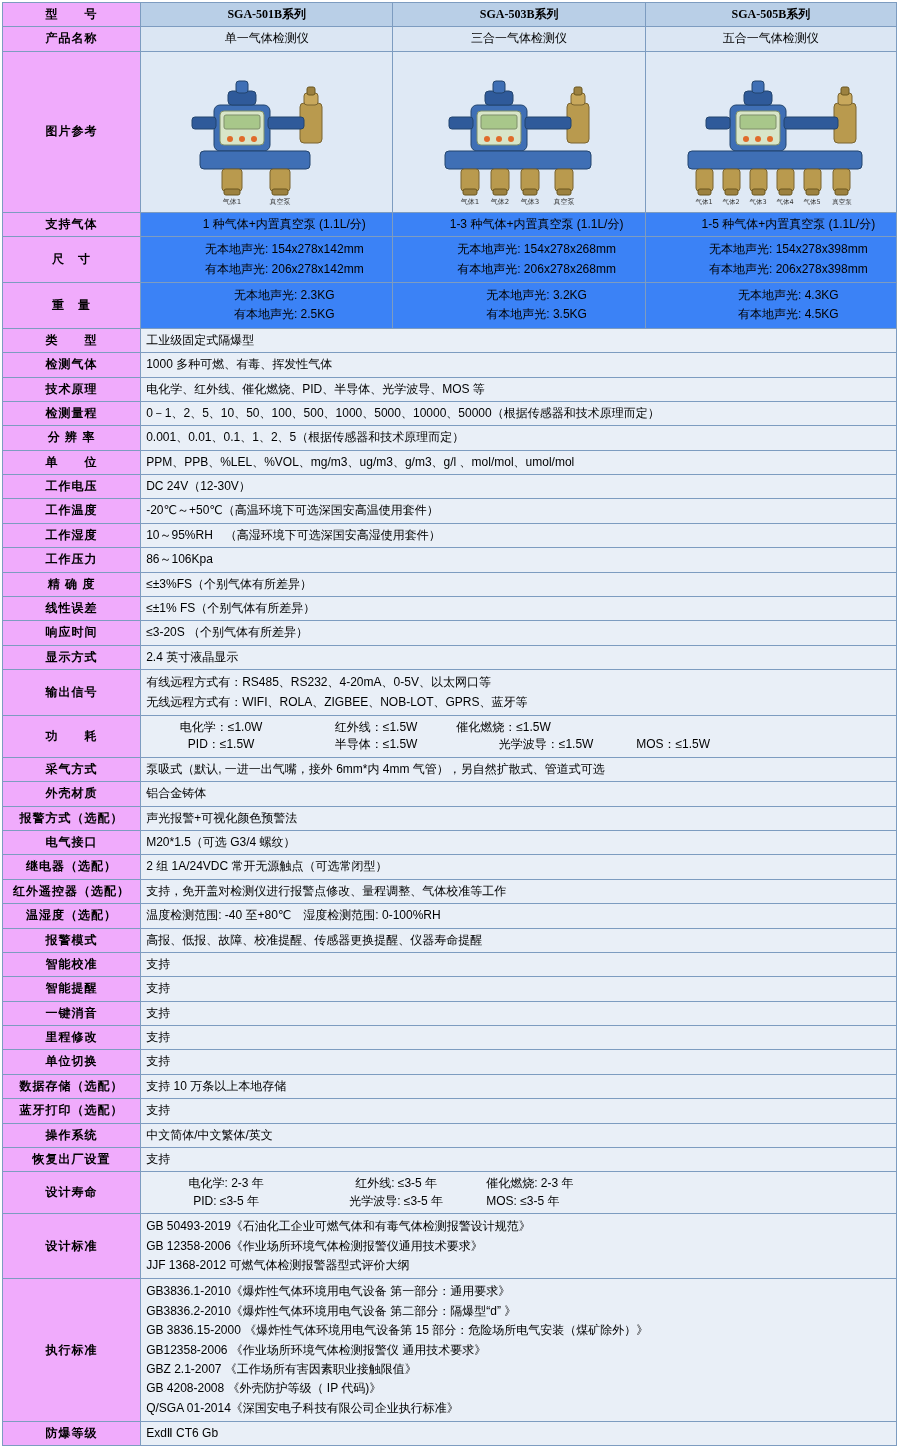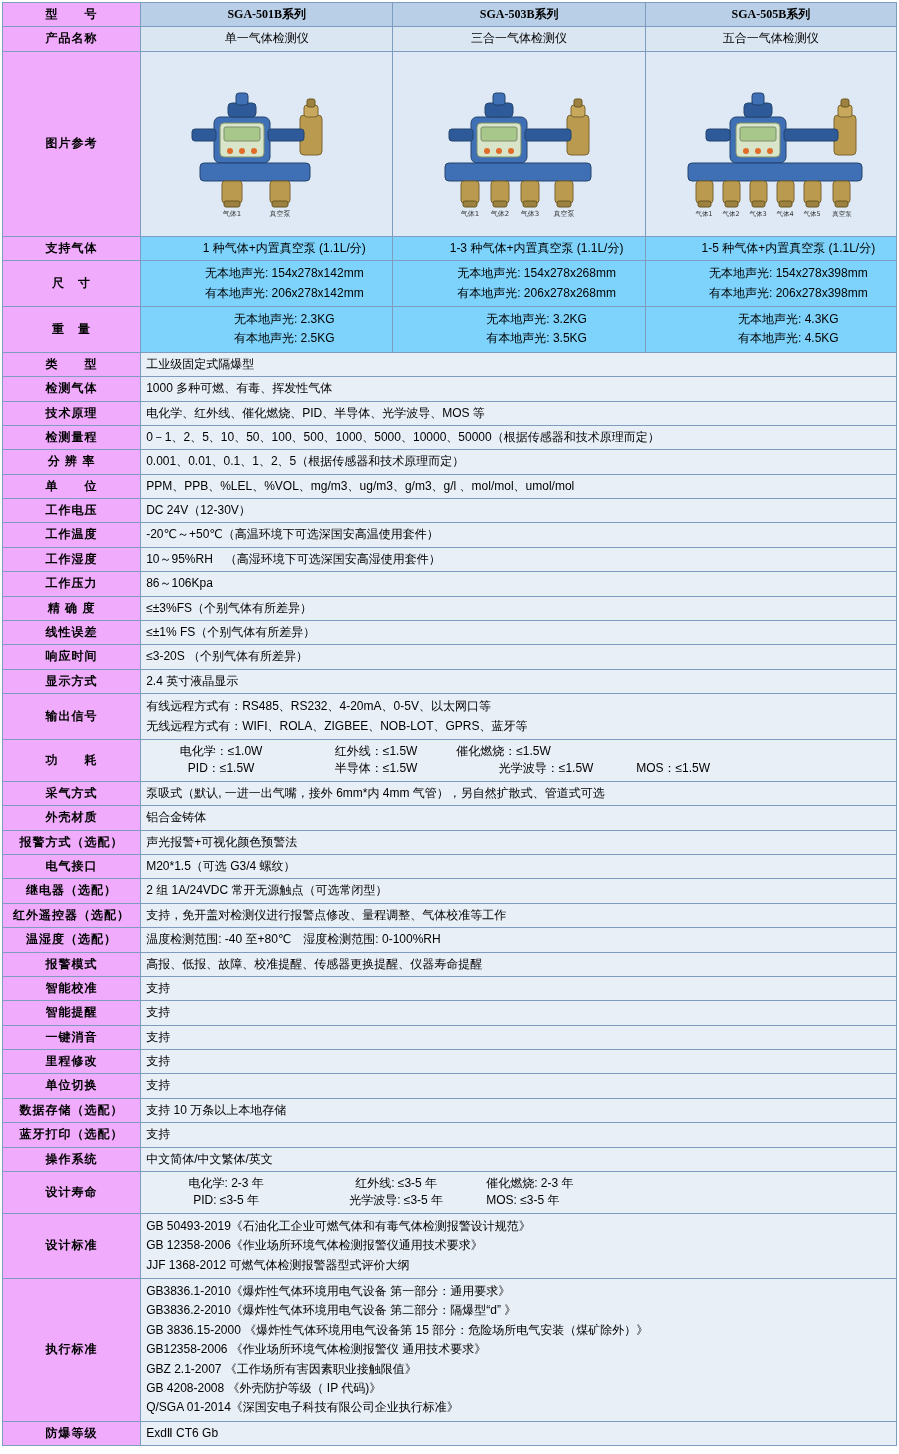--- a/index.html
+++ b/index.html
@@ -2,24 +2,24 @@
 <html><head>
 <meta charset="utf-8">
 <style>
   html,body{margin:0;padding:0;background:#fff;}
   body{font-family:"Liberation Sans","DejaVu Sans",sans-serif;font-size:12px;color:#000;}
   .sheet{width:899px;background:#fff;padding:0;box-sizing:border-box;}
   table{border-collapse:collapse;width:895px;margin:2px;table-layout:fixed;}
   td{border:1px solid #7d9cc0;vertical-align:middle;padding:3px 5px;font-size:12px;line-height:1.45;}
   .lbl{background:#f0abfc;text-align:center;font-weight:bold;width:105px;letter-spacing:1px;white-space:nowrap;}
   .val{background:#e9eff7;}
-  .val-center{background:#7dd3fc;text-align:center;padding-left:40px;}
+  .val-center{background:#3b82f6;text-align:center;padding-left:40px;}
   .hdr{background:#b9cfe7;text-align:center;font-weight:bold;font-family:Liberation Serif, serif;}
   .sub{background:#dbe6f3;text-align:center;margin-left:8px;}
-  .imgcell{background:#dfe9f5;text-align:center;padding:16px 2px;height:152px;}
+  .imgcell{background:#dfe9f5;text-align:center;padding:4px 2px;height:152px;}
   .two-line div{padding:1px 0;}
   .pwr-row{display:flex;}
   .pwr-row span{display:inline-block;text-align:center;}
   svg{display:block;margin:0 auto;}
 </style>
 </head>
 <body>
 
 <div class="sheet">
 <table>
@@ -344,20 +344,24 @@
           <td class="val" colspan="3">支持 10 万条以上本地存储</td>
         </tr>
   <tr>
           <td class="lbl">蓝牙打印（选配）</td>
           <td class="val" colspan="3">支持</td>
         </tr>
   <tr>
           <td class="lbl">操作系统</td>
           <td class="val" colspan="3">中文简体/中文繁体/英文</td>
         </tr>
+  <tr>
+          <td class="lbl">恢复出厂设置</td>
+          <td class="val" colspan="3">支持</td>
+        </tr>
 
   <tr>
     <td class="lbl">设计寿命</td>
     <td class="val" colspan="3">
       <div class="pwr-row">
         <span style="width:160px"><span>电化学:</span> <span>2-3 年</span></span>
         <span style="width:180px"><span>红外线:</span> <span>≤3-5 年</span></span>
         <span><span>催化燃烧:</span> <span>2-3 年</span></span>
       </div>
       <div class="pwr-row">

